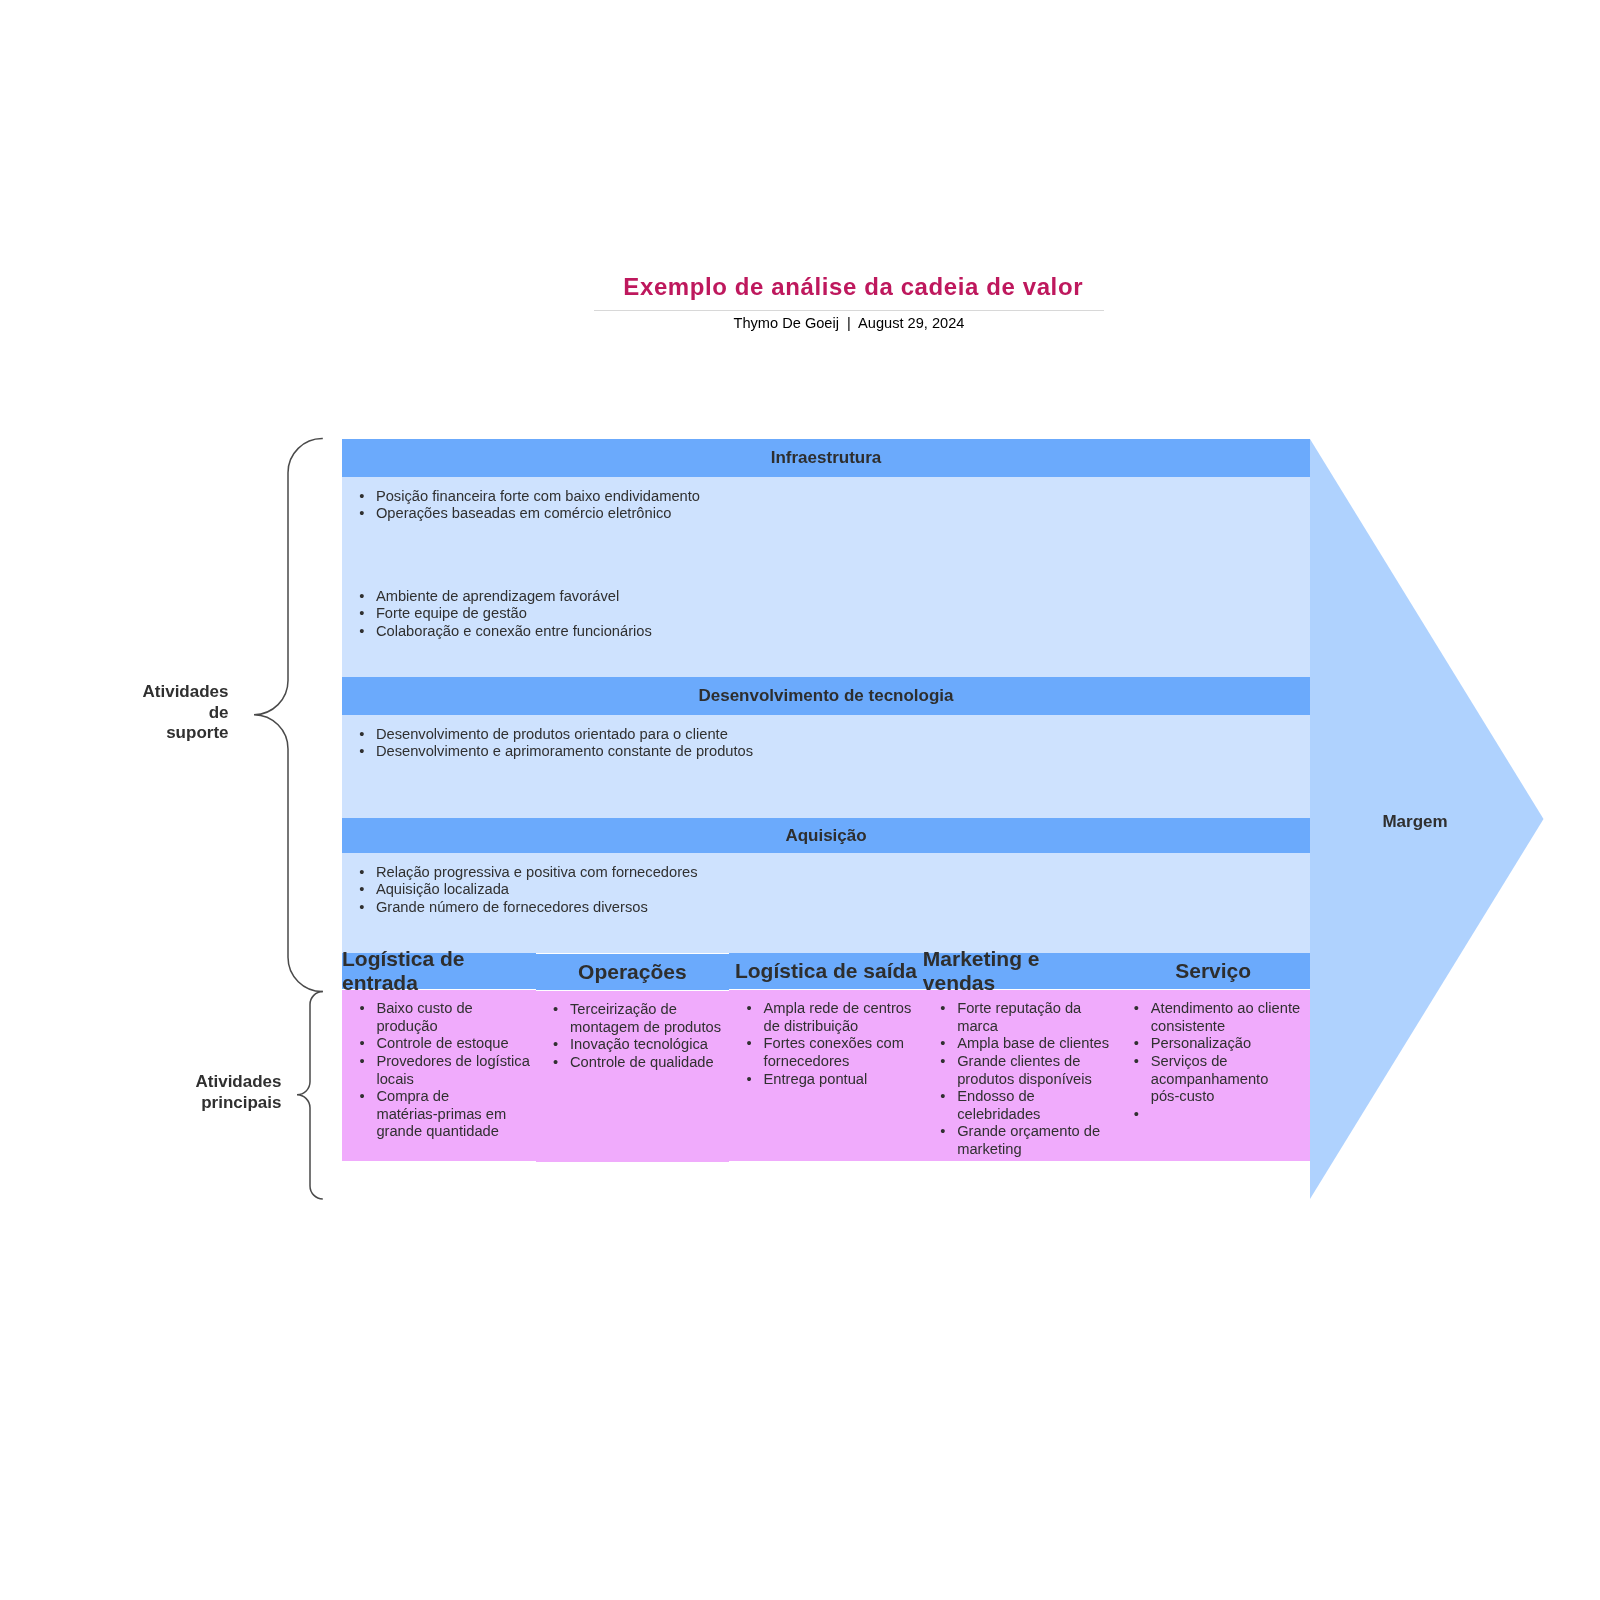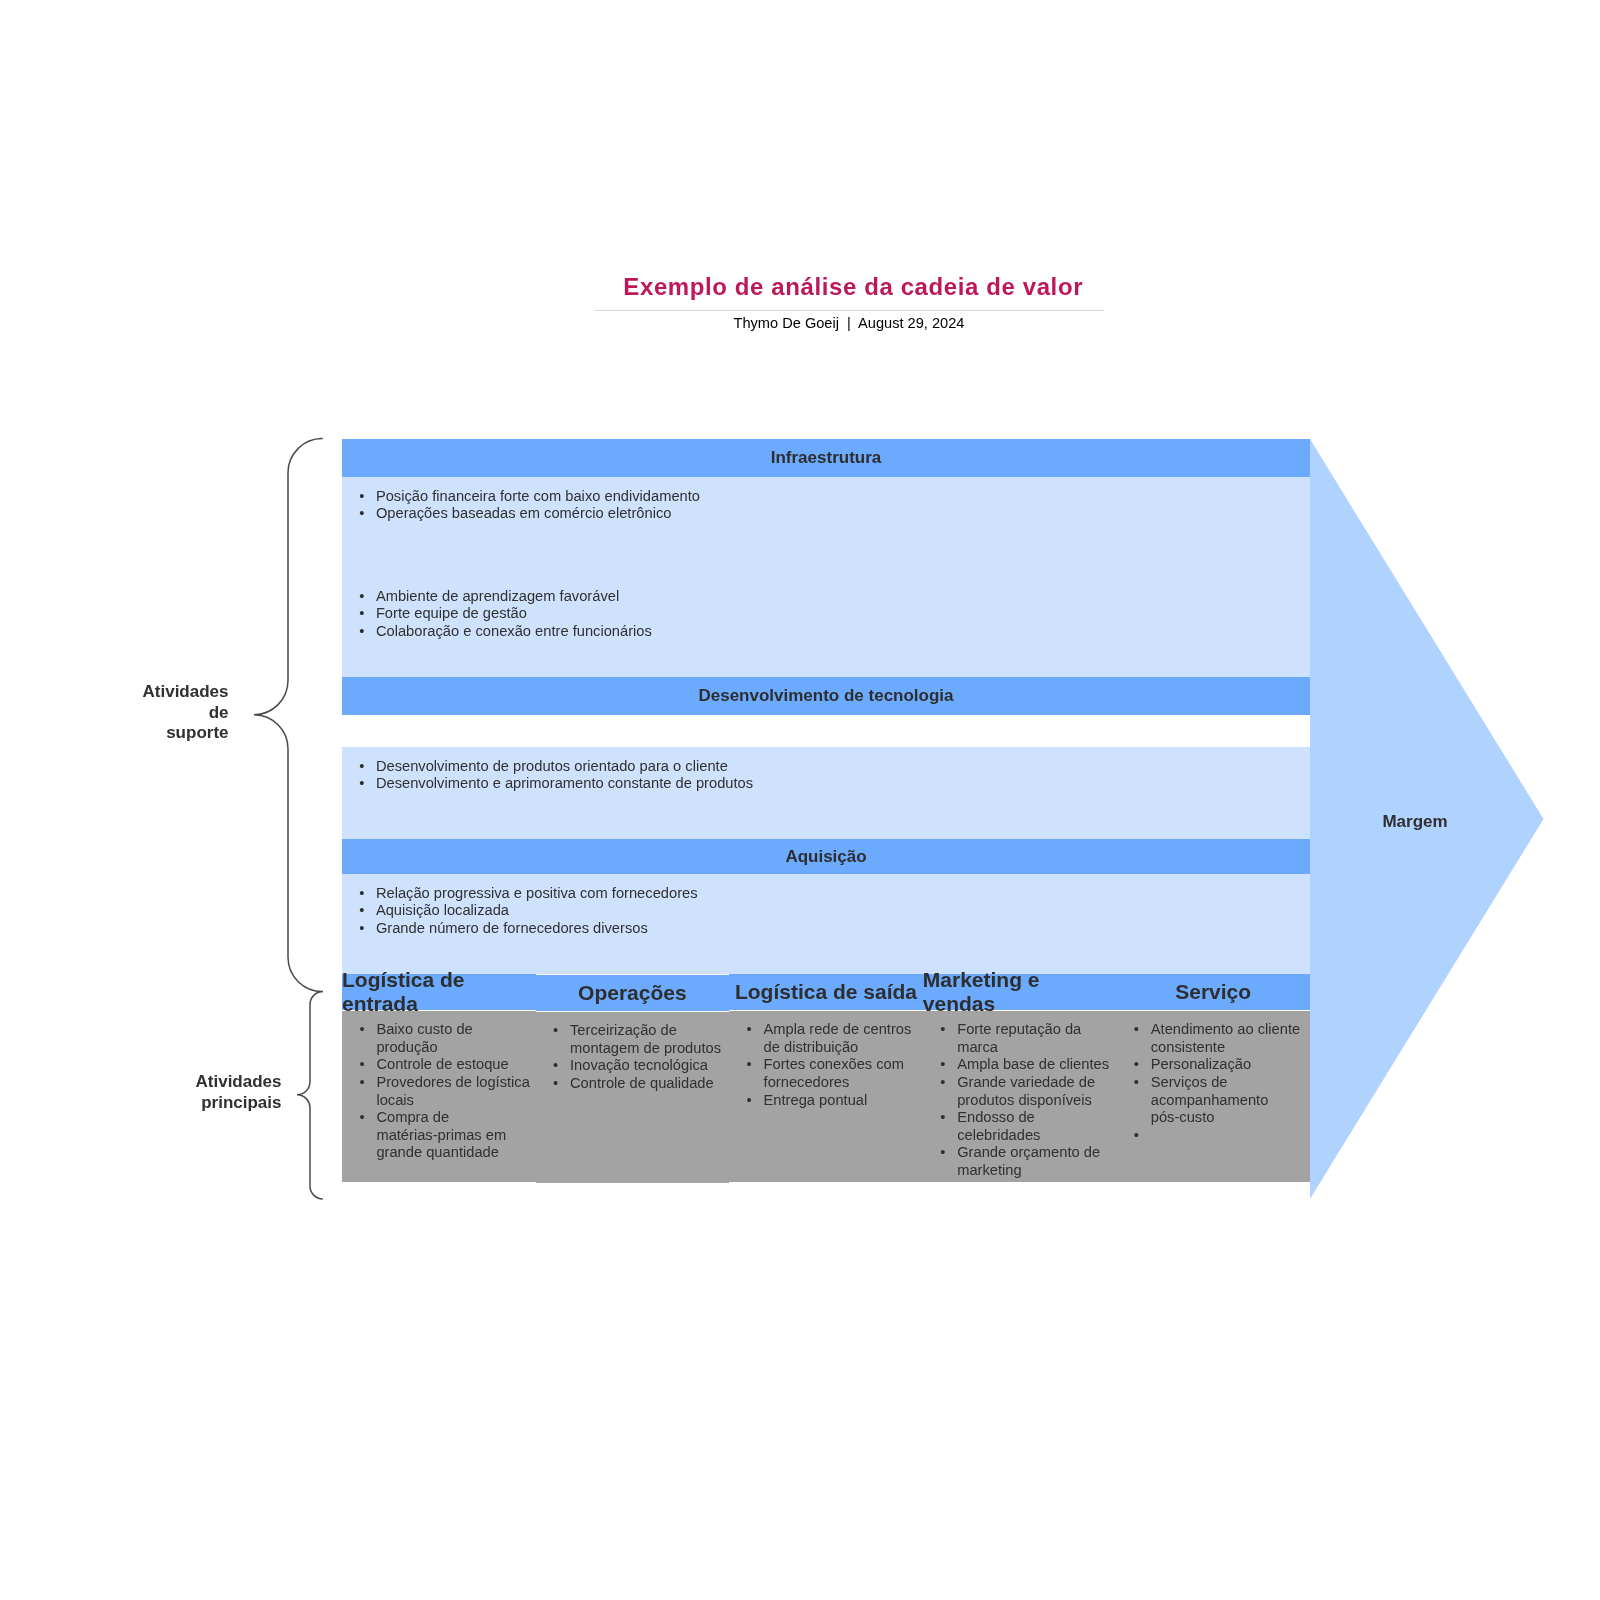--- a/index.html
+++ b/index.html
@@ -12,34 +12,34 @@
              line-height:29px;letter-spacing:0.6px;text-indent:0.6px;}
   .title-rule{position:absolute;left:0;top:41.8px;height:1px;background:#d8d8d8;width:509.5px;}
   .doc-sub{position:absolute;left:0;top:40.5px;width:509.5px;font-size:14.6px;color:#000000;line-height:20px;padding-top:4px;}
   .doc-sub .sep{display:inline-block;margin:0 4px;}
 
   
   #chain{position:absolute;left:342px;top:439px;width:968px;}
   .sect-head{height:38px;background:#6BAAFC;color:#2e2e2e;font-weight:bold;font-size:17px;
              display:flex;align-items:center;justify-content:center;}
   .sect-body{height:100px;background:#CEE2FE;padding-top:10.5px;box-sizing:border-box;}
-  .sect-body-tall{height:92px;margin-top:32px;}
+  .sect-body-tall{height:103px;}
   .sect-head-short{height:35px;}
   .bullets{margin:0;padding:0;list-style:none;}
   .bullets li{position:relative;font-size:14.7px;color:#303030;line-height:17.6px;padding-left:33.9px;}
   .bullets li:before{content:"\2022";position:absolute;left:17.2px;top:0;font-size:14.7px;}
 
   
   .prim{display:flex;}
   .prim-col{flex:0 0 193.6px;width:193.6px;}
   .prim-head{height:35.5px;background:#6BAAFC;color:#2e2e2e;font-weight:bold;font-size:21px;
              display:flex;align-items:center;justify-content:center;}
   .prim-gap{height:1.2px;background:#ffffff;}
   .prim-col:nth-child(2) .prim-head{border-top:1px solid #ffffff;height:36.5px;box-sizing:border-box;}
-  .prim-body{background:#a3a3a3;height:171.3px;box-sizing:border-box;padding-top:10.5px;}
+  .prim-body{background:#f0abfc;height:171.3px;box-sizing:border-box;padding-top:10.5px;}
   .prim-body .bullets li{padding-left:34.4px;padding-right:0;}
   .prim-body .bullets li:before{left:17.4px;}
 
   
   #arrow{position:absolute;left:1310px;top:439px;}
   .side-label{position:absolute;font-size:17px;font-weight:bold;color:#303030;text-align:right;line-height:20.5px;}
   #lbl-support{left:-71.5px;top:682px;width:300px;}
   #lbl-primary{left:-18.5px;top:1072px;width:300px;}
   .margin-label{position:absolute;font-size:17px;font-weight:bold;color:#303030;text-align:center;
                 left:1355px;top:812px;width:120px;line-height:20.5px;}
@@ -144,21 +144,21 @@
           </ul>
         </div>
       </div>
       <div class="prim-col">
         <div class="prim-head">Marketing e vendas</div>
         <div class="prim-gap"></div>
         <div class="prim-body">
           <ul class="bullets">
             <li>Forte reputação da marca</li>
             <li>Ampla base de clientes</li>
-            <li>Grande variedade de produtos disponíveis</li>
+            <li>Grande clientes de produtos disponíveis</li>
             <li>Endosso de celebridades</li>
             <li>Grande orçamento de marketing</li>
           </ul>
         </div>
       </div>
       <div class="prim-col">
         <div class="prim-head">Serviço</div>
         <div class="prim-gap"></div>
         <div class="prim-body">
           <ul class="bullets">

